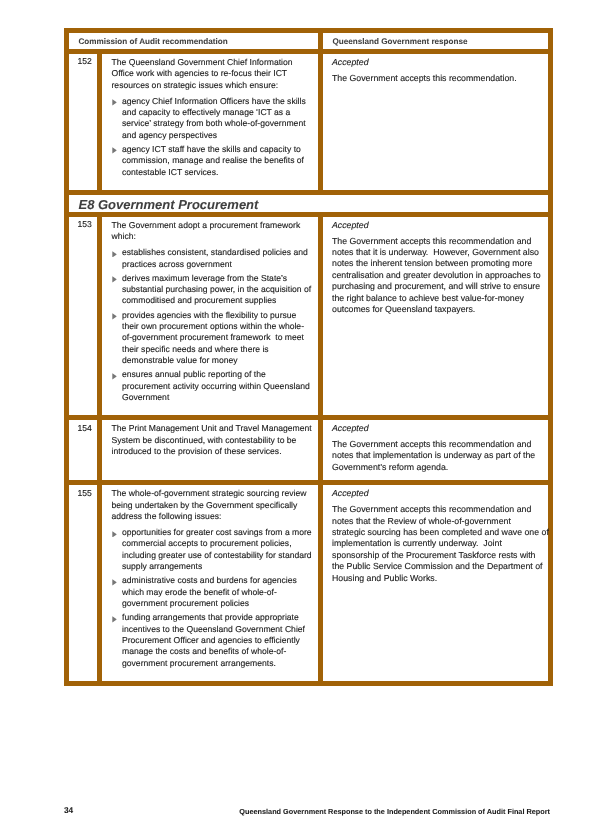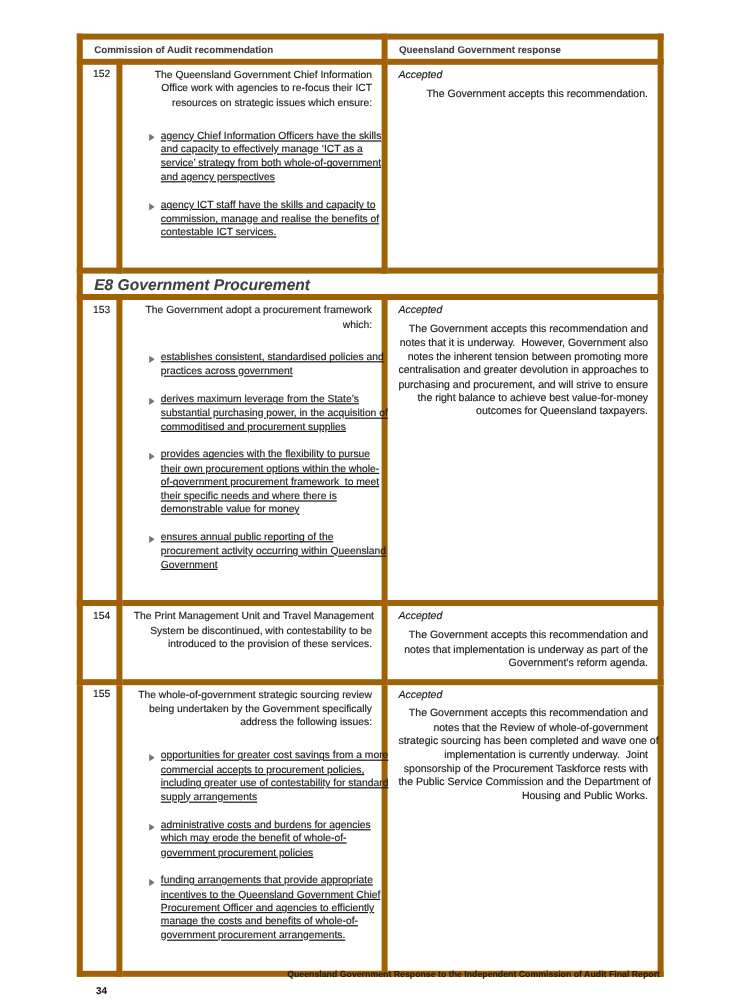--- a/index.html
+++ b/index.html
@@ -52,51 +52,51 @@
     padding: 3.1px 8px 7.2px 9.5px;
   }
   .section-cell {
     font-weight: bold;
     font-size: 13px;
     line-height: 11.4px;
     color: #3f3f3f;
     padding: 3.8px 0 1.8px 9.5px;
     font-style: italic;
   }
-  .para { margin: 0; text-align: right; }
+  .para { margin: 0; }
   .ln { white-space: pre; }
   .body-cell, .num-cell { -webkit-text-stroke: 0.12px #1a1a1a; }
   .hdr-cell, .section-cell { -webkit-text-stroke: 0.06px #3f3f3f; }
   .footer { -webkit-text-stroke: 0.06px #1a1a1a; }
   .gap { height: 4.4px; }
   .gap-resp { height: 4.3px; }
   .list-after { height: 4.5px; }
   .accepted { font-style: italic; margin: 0; }
   .resp-cell { font-size: 8.78px; padding-left: 9px; }
 
   .bl { margin: 0; padding: 0; list-style: none; }
-  .bl li { position: relative; padding-left: 10.5px; margin: 12px; text-decoration: underline; }
+  .bl li { position: relative; padding-left: 10.5px; margin: 0; }
   .bl li + li { margin-top: 2.7px; }
   .tri {
     position: absolute; left: 0.9px; top: 3.6px;
     width: 4.8px; height: 6.8px;
     display: block;
   }
   .tri svg { display: block; width: 4.8px; height: 6.8px; }
 
   .footer {
     position: absolute;
     left: 64px; width: 485px;
     top: 806px;
     font-size: 7.3px;
     line-height: 9px;
     font-weight: bold;
     color: #1a1a1a;
   }
-  .footer .pg  { position: absolute; left: 0; top: 15px; font-size: 8.3px; margin-left: 16px; }
+  .footer .pg  { position: absolute; left: 0; top: 0; font-size: 8.3px; }
   .footer .ttl { position: absolute; right: -1px; top: 0.5px; }
 </style>
 </head>
 <body>
 
 <div class="page">
   <table class="rec-table">
     <colgroup>
         <col class="c-num">
         <col class="c-rec">

